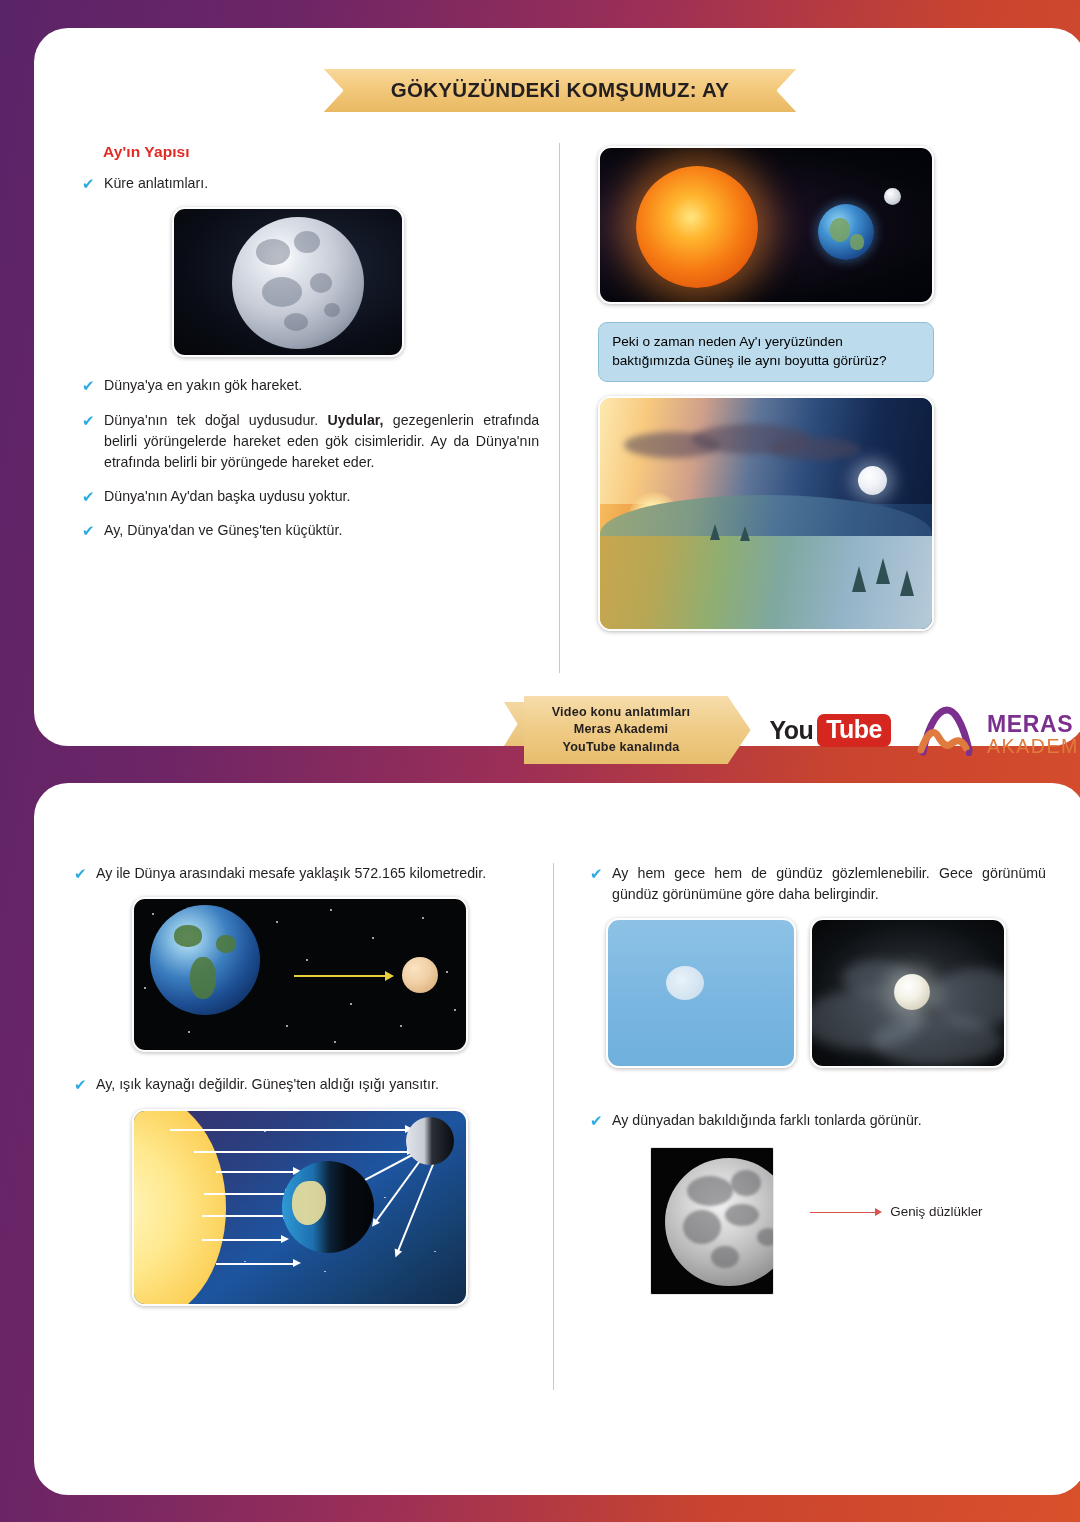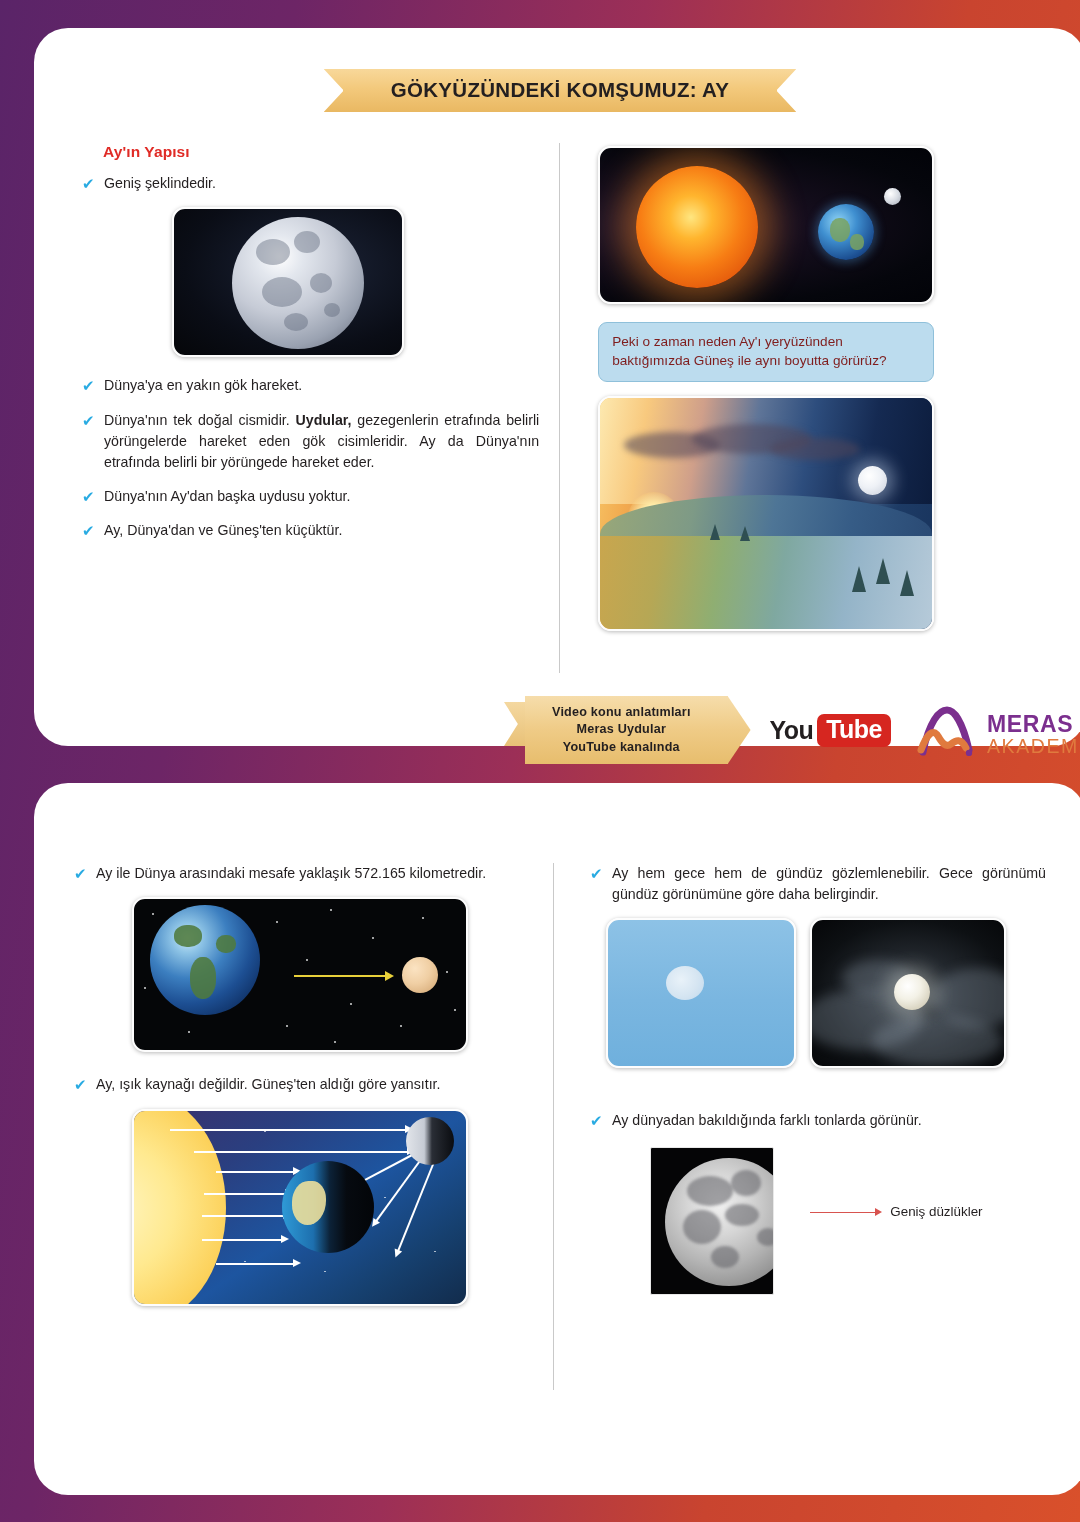--- a/index.html
+++ b/index.html
@@ -177,21 +177,21 @@
     margin: 18px 0 0 2px;
     width: 336px;
     background: #bcdcee;
     border: 1px solid #8fc0da;
     border-radius: 9px;
     padding: 9px 13px 10px 13px;
   }
   .speech-bubble p {
     font-size: 13.6px;
     line-height: 1.42;
-    color: #7f1d1d;
+    color: #000000;
   }
 
   
   #day-night-img {
     width: 336px; height: 235px;
     margin: 14px 0 0 2px;
     background: linear-gradient(100deg,
        #f7c96a 0%, #f2a94e 12%, #c78a6d 27%,
        #6d7fa0 42%, #3e5d8e 55%, #22436f 70%, #18335c 100%);
   }
@@ -484,42 +484,42 @@
   </div>
 
   <div class="columns" id="p1-columns">
 
     <div class="col-left">
 
       <div class="section-heading">Ay'ın Yapısı</div>
 
       <div class="bullet">
         <span class="check-icon">✔</span>
-        <span class="bullet-text">Geniş şeklindedir.</span>
+        <span class="bullet-text">Küre anlatımları.</span>
       </div>
 
       <div class="img-frame" id="moon-photo-1">
         <div class="moon-disc" style="left:58px; top:8px; width:132px; height:132px;">
           <div class="crater" style="left:24px; top:22px; width:34px; height:26px;"></div>
           <div class="crater" style="left:62px; top:14px; width:26px; height:22px;"></div>
           <div class="crater" style="left:30px; top:60px; width:40px; height:30px;"></div>
           <div class="crater" style="left:78px; top:56px; width:22px; height:20px;"></div>
           <div class="crater" style="left:52px; top:96px; width:24px; height:18px;"></div>
           <div class="crater" style="left:92px; top:86px; width:16px; height:14px;"></div>
         </div>
       </div>
 
       <div class="bullet">
         <span class="check-icon">✔</span>
         <span class="bullet-text">Dünya'ya en yakın gök hareket.</span>
       </div>
 
       <div class="bullet">
         <span class="check-icon">✔</span>
-        <span class="bullet-text"><span>Dünya'nın tek doğal cismidir. </span><b>Uydular,</b><span> gezegenlerin etrafında belirli yörüngelerde hareket eden gök cisimleridir. Ay da Dünya'nın etrafında belirli bir yörüngede hareket eder.</span></span>
+        <span class="bullet-text"><span>Dünya'nın tek doğal uydusudur. </span><b>Uydular,</b><span> gezegenlerin etrafında belirli yörüngelerde hareket eden gök cisimleridir. Ay da Dünya'nın etrafında belirli bir yörüngede hareket eder.</span></span>
       </div>
 
       <div class="bullet">
         <span class="check-icon">✔</span>
         <span class="bullet-text">Dünya'nın Ay'dan başka uydusu yoktur.</span>
       </div>
 
       <div class="bullet">
         <span class="check-icon">✔</span>
         <span class="bullet-text">Ay, Dünya'dan ve Güneş'ten küçüktür.</span>
@@ -558,21 +558,21 @@
         <div class="dn-tree" style="left:110px; top:126px; border-bottom-width:16px; border-left-width:5px; border-right-width:5px;"></div>
         <div class="dn-tree" style="left:140px; top:128px; border-bottom-width:15px; border-left-width:5px; border-right-width:5px;"></div>
       </div>
     </div>
   </div>
 
   <div class="footer" id="p1-footer">
     <div class="ribbon-tail"></div>
     <div class="ribbon-body">
       <div>Video konu anlatımları</div>
-      <div>Meras Uydular YouTube kanalında</div>
+      <div>Meras Akademi YouTube kanalında</div>
     </div>
     <div class="youtube-logo">
       <span>You</span>
       <span class="yt-tube-box">Tube</span>
     </div>
     <div class="meras-logo">
       <span class="meras-mark">
         <svg width="58" height="52" viewBox="0 0 58 52">
           <path d="M6 48 C12 18, 22 6, 30 6 C38 6, 46 20, 52 46" fill="none" stroke="#7b2f8e" stroke-width="7" stroke-linecap="round"></path>
           <path d="M4 46 C10 30, 16 24, 21 32 C25 39, 29 44, 34 40 C39 36, 44 34, 49 44" fill="none" stroke="#e07a3e" stroke-width="7" stroke-linecap="round"></path>
@@ -617,21 +617,21 @@
           <div class="em-earth-land" style="left:24px; top:20px; width:28px; height:22px;"></div>
           <div class="em-earth-land" style="left:40px; top:52px; width:26px; height:42px;"></div>
           <div class="em-earth-land" style="left:66px; top:30px; width:20px; height:18px;"></div>
         </div>
         <div class="em-arrow"></div>
         <div class="em-moon"></div>
       </div>
 
       <div class="bullet" style="margin-top:22px;">
         <span class="check-icon">✔</span>
-        <span class="bullet-text">Ay, ışık kaynağı değildir. Güneş'ten aldığı göre yansıtır.</span>
+        <span class="bullet-text">Ay, ışık kaynağı değildir. Güneş'ten aldığı ışığı yansıtır.</span>
       </div>
 
       <div class="img-frame" id="reflection-img">
         <div class="rf-sun"></div>
         <div class="star" style="left:130px; top:20px;"></div>
         <div class="star" style="left:250px; top:86px;"></div>
         <div class="star" style="left:190px; top:160px;"></div>
         <div class="star" style="left:300px; top:140px;"></div>
         <div class="star" style="left:110px; top:150px;"></div>
         <div class="rf-ray" style="left:36px;  top:18px;  width:236px;"></div>

